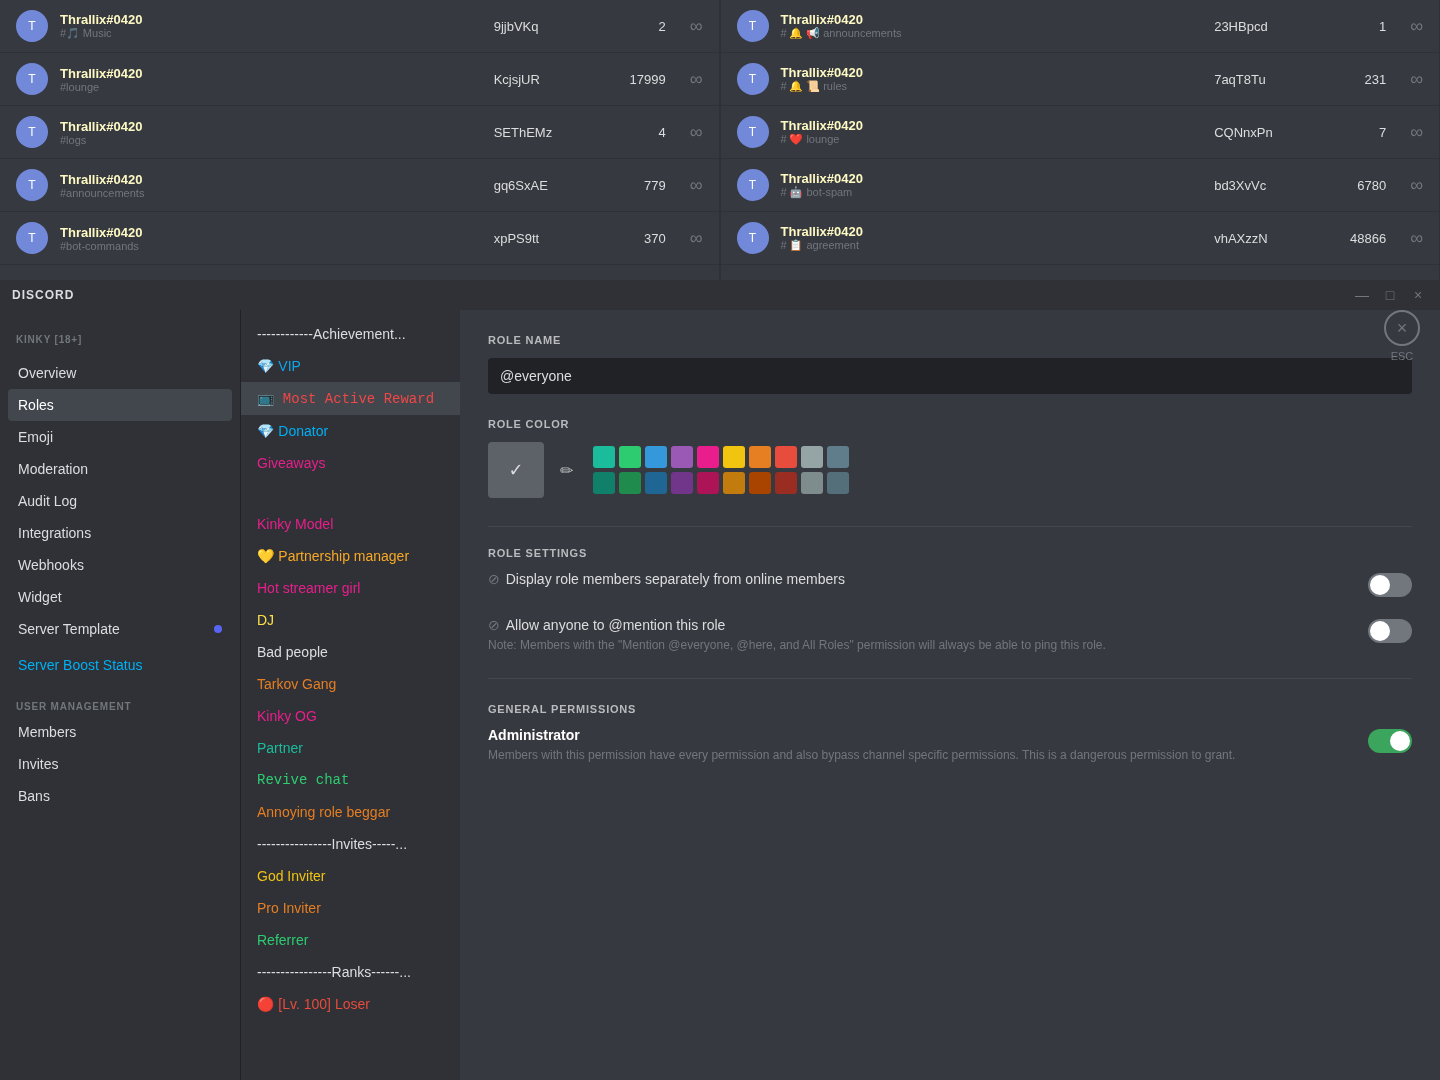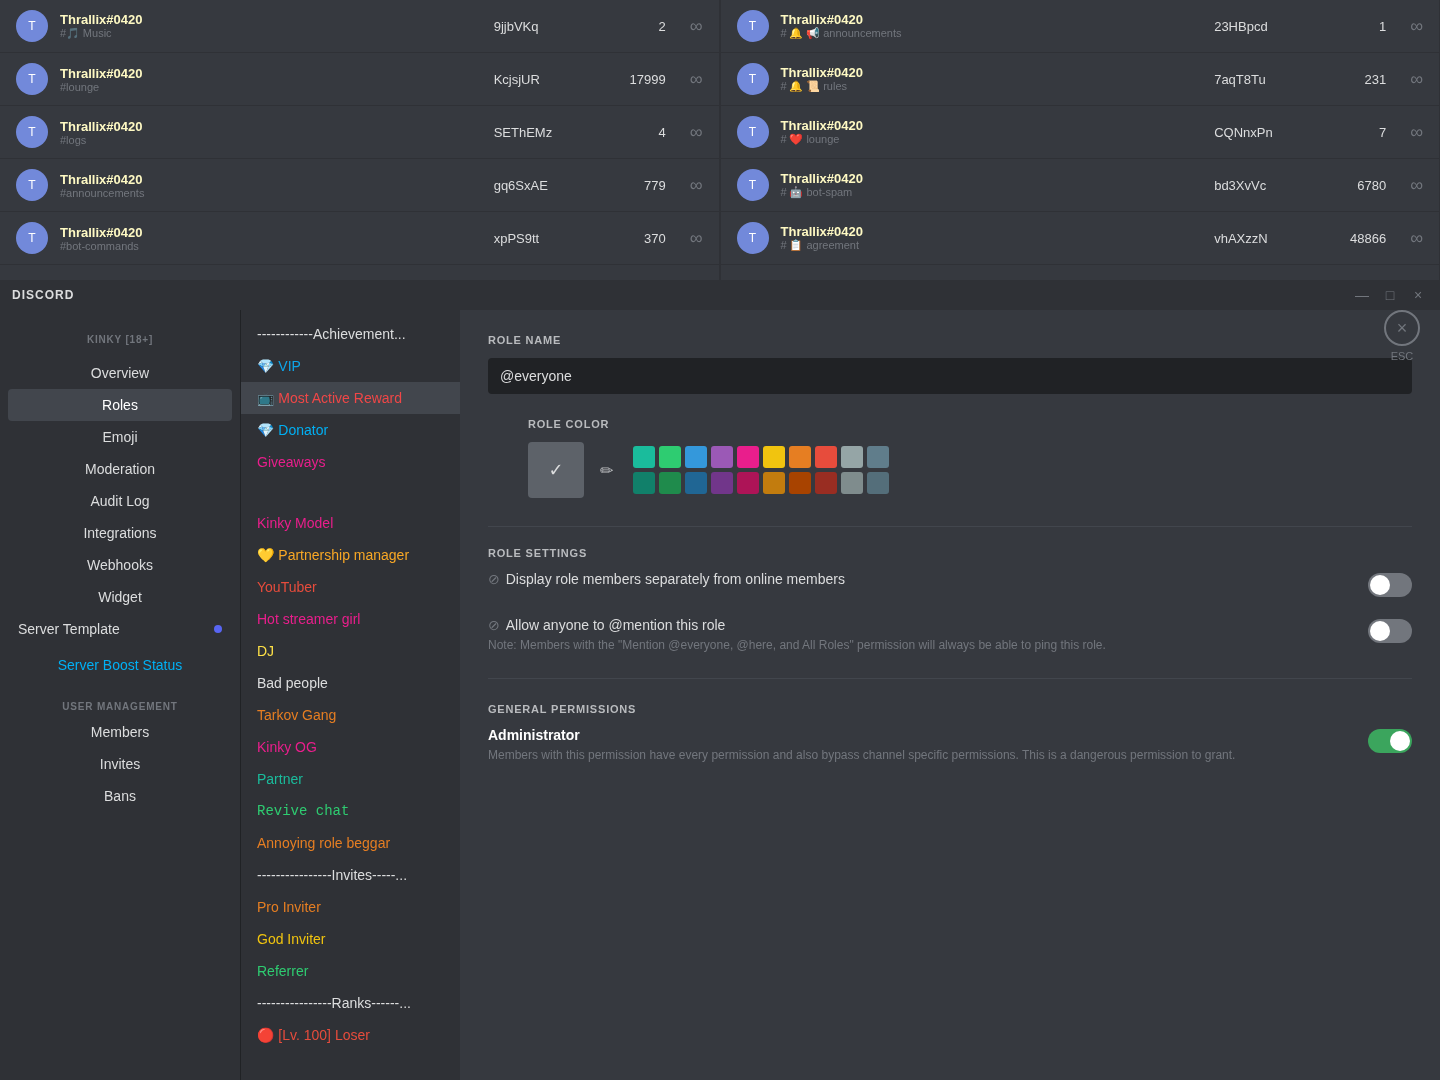--- a/index.html
+++ b/index.html
@@ -73,21 +73,20 @@
       overflow: hidden;
     }
 
     
     .settings-sidebar {
       width: 240px;
       background: #2f3136;
       padding: 16px 8px;
       overflow-y: auto;
       flex-shrink: 0;
-      text-align: center;
     }
     .sidebar-section-label {
       color: #72767d;
       font-size: 10px;
       font-weight: 700;
       text-transform: uppercase;
       letter-spacing: 0.8px;
       padding: 8px 8px 4px 8px;
     }
     .sidebar-item {
@@ -124,21 +123,21 @@
       border-left: 1px solid #202225;
     }
     .role-item {
       padding: 8px 16px;
       cursor: pointer;
       font-size: 14px;
       white-space: nowrap;
       overflow: hidden;
       text-overflow: ellipsis;
     }
-    .role-item.active { background: #42464d; }
+    .role-item.active { background: #42464d; font-family: Liberation Mono, monospace; }
 
     
     .role-panel {
       flex: 1;
       background: #36393f;
       padding: 24px 28px;
       overflow-y: auto;
     }
     .role-panel-close {
       position: absolute;
@@ -175,21 +174,21 @@
       background: #202225;
       border: none;
       border-radius: 4px;
       padding: 10px 12px;
       color: #dcddde;
       font-size: 14px;
       outline: none;
       margin-bottom: 24px;
     }
 
-    .role-color-section { margin-bottom: 28px; margin-left: 40px; }
+    .role-color-section { margin-bottom: 28px; }
     .color-picker-row {
       display: flex;
       align-items: center;
       gap: 16px;
     }
     .color-preview {
       width: 56px;
       height: 56px;
       background: #5d6269;
       border-radius: 4px;
@@ -414,32 +413,31 @@
 
   <div class="roles-list">
     <div id="roles-list-items">
         <div class="role-item" style="color: rgb(220, 221, 222);">------------Achievement...</div>
         <div class="role-item" style="color: #0ea5e9;">💎 VIP</div>
         <div class="role-item active" style="color: rgb(240, 71, 71);">📺 Most Active Reward</div>
         <div class="role-item" style="color: rgb(0, 176, 244);">💎 Donator</div>
         <div class="role-item" style="color: rgb(233, 30, 140);">Giveaways</div>
         <div class="role-item" style="color: rgb(233, 30, 140); margin-top: 29px;">Kinky Model</div>
         <div class="role-item" style="color: rgb(249, 168, 37);">💛 Partnership manager</div>
-        <div class="role-item" style="color: rgb(231, 76, 60);">YouTuber</div>
         <div class="role-item" style="color: rgb(233, 30, 140);">Hot streamer girl</div>
         <div class="role-item" style="color: #fde047;">DJ</div>
         <div class="role-item" style="color: rgb(220, 221, 222);">Bad people</div>
         <div class="role-item" style="color: rgb(230, 126, 34);">Tarkov Gang</div>
         <div class="role-item" style="color: rgb(233, 30, 140);">Kinky OG</div>
         <div class="role-item" style="color: rgb(26, 188, 156);">Partner</div>
         <div class="role-item" style="color: rgb(46, 204, 113); font-family: Liberation Mono, monospace;">Revive chat</div>
         <div class="role-item" style="color: rgb(230, 126, 34);">Annoying role beggar</div>
         <div class="role-item" style="color: rgb(220, 221, 222);">----------------Invites-----...</div>
+        <div class="role-item" style="color: rgb(241, 196, 15);">God Inviter</div>
         <div class="role-item" style="color: rgb(230, 126, 34);">Pro Inviter</div>
-        <div class="role-item" style="color: rgb(241, 196, 15);">God Inviter</div>
         <div class="role-item" style="color: rgb(46, 204, 113);">Referrer</div>
         <div class="role-item" style="color: rgb(220, 221, 222);">----------------Ranks------...</div>
         <div class="role-item" style="color: rgb(231, 76, 60);">🔴 [Lv. 100] Loser</div>
       </div>
   </div>
 
   <div class="role-panel" style="position:relative;">
 
     
     <div class="role-panel-close" style="position:absolute; right:20px; top:0;">

